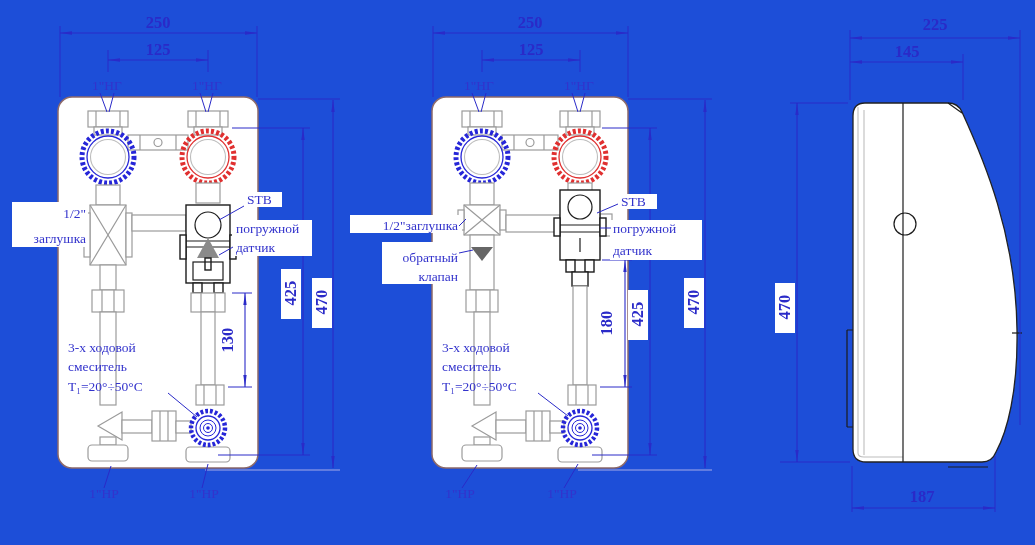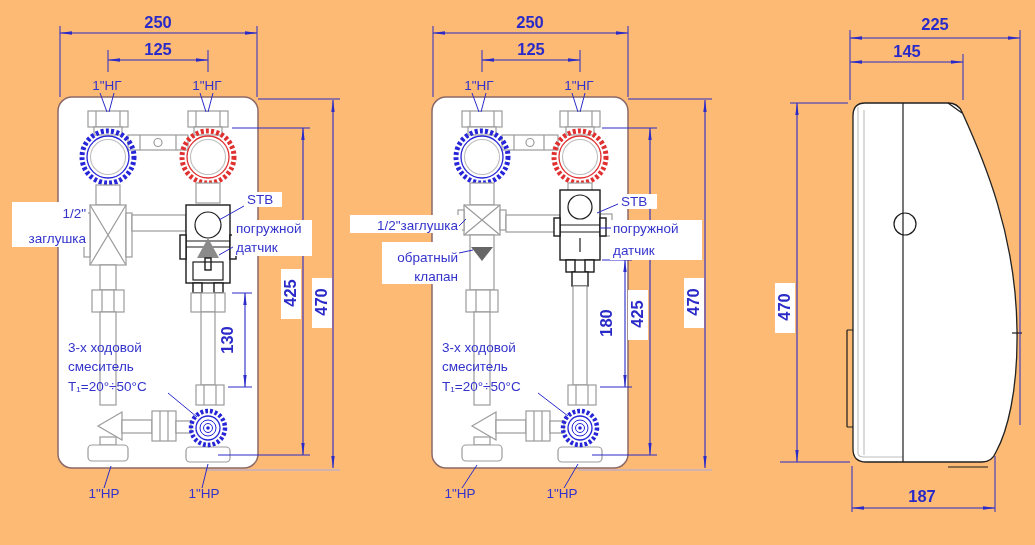--- a/index.html
+++ b/index.html
@@ -1,17 +1,17 @@
 <!DOCTYPE html>
 <html><head>
 <meta charset="utf-8">
 <style>
   html,body{margin:0;padding:0;background:#fff}
-  .canvas{position:relative;width:1035px;height:545px;background:#fdba74;overflow:hidden;
-          font-family:Liberation Sans, sans-serif}
+  .canvas{position:relative;width:1035px;height:545px;background:#1d4ed8;overflow:hidden;
+          font-family:Liberation Serif, serif}
   svg{display:block}
   
   .p  {stroke:#9b9b9b;stroke-width:1.2;fill:#fff}
   .pn {stroke:#9b9b9b;stroke-width:1.2;fill:none}
   .d  {stroke:#1c1c1c;stroke-width:1.4;fill:#fff}
   .dn {stroke:#1c1c1c;stroke-width:1.2;fill:none}
   .sd {stroke:#222;stroke-width:1.3;fill:#fff}
   .gr {stroke:#bdbdbd;stroke-width:1.1;fill:none}
   .dim{stroke:#2a2ac8;stroke-width:1.1;fill:none}
   .ext{stroke:#2a2ac8;stroke-width:1;fill:none}

